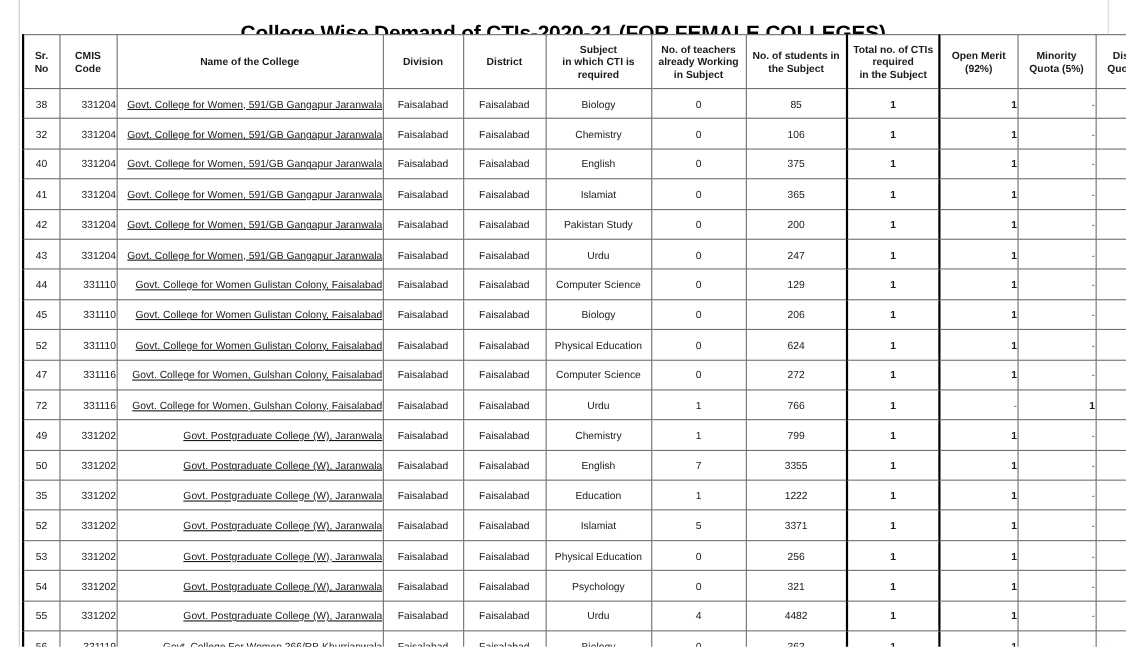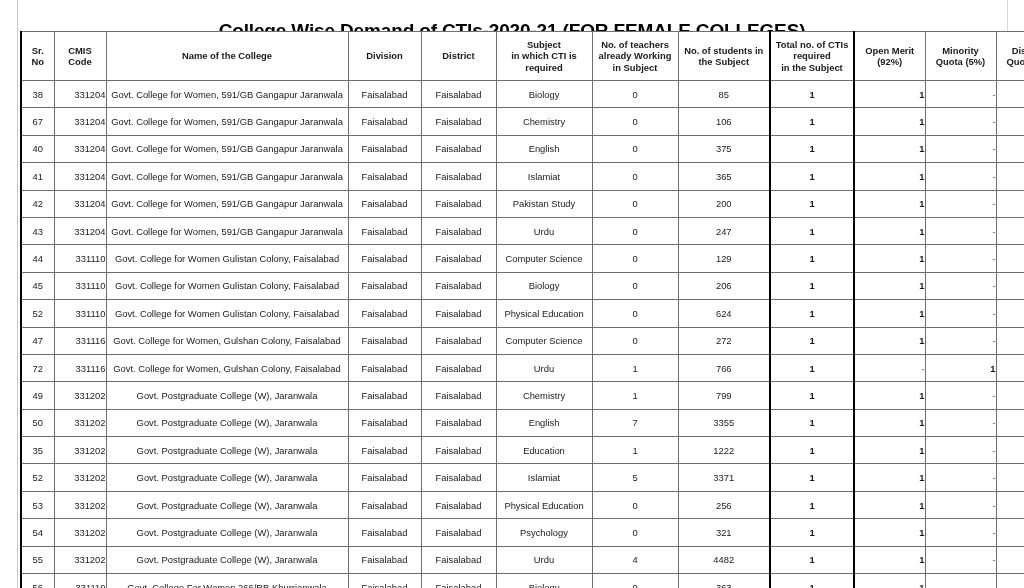--- a/index.html
+++ b/index.html
@@ -115,21 +115,21 @@
     border-left: 2.2px solid #000000;
     border-right: 2.2px solid #000000;
     text-align: center;
     font-weight: bold;
   }
   tbody tr:last-child td {
     border-bottom: 2.2px solid #000000;
   }
 
   td.col-cmis { text-align: right; }
-  td.col-name { text-align: center; padding-left: 6px; }
+  td.col-name { text-align: right; padding-left: 6px; text-decoration: underline; }
   td.col-division,
   td.col-district,
   td.col-subject,
   td.col-teachers,
   td.col-students { text-align: center; }
   td.col-open,
   td.col-minority { text-align: right; padding-right: 9px; font-weight: bold; }
   td.col-open.dash,
   td.col-minority.dash,
   td.col-disabled.dash { font-weight: normal; color: #585858; }
@@ -184,21 +184,21 @@
           <td class="col-district">Faisalabad</td>
           <td class="col-subject">Biology</td>
           <td class="col-teachers">0</td>
           <td class="col-students">85</td>
           <td class="col-total">1</td>
           <td class="col-open">1</td>
           <td class="col-minority dash">-</td>
           <td class="col-disabled dash">-</td>
         </tr>
         <tr>
-          <td class="col-sr">67</td>
+          <td class="col-sr">32</td>
           <td class="col-cmis">331204</td>
           <td class="col-name">Govt. College for Women, 591/GB Gangapur Jaranwala</td>
           <td class="col-division">Faisalabad</td>
           <td class="col-district">Faisalabad</td>
           <td class="col-subject">Chemistry</td>
           <td class="col-teachers">0</td>
           <td class="col-students">106</td>
           <td class="col-total">1</td>
           <td class="col-open">1</td>
           <td class="col-minority dash">-</td>

